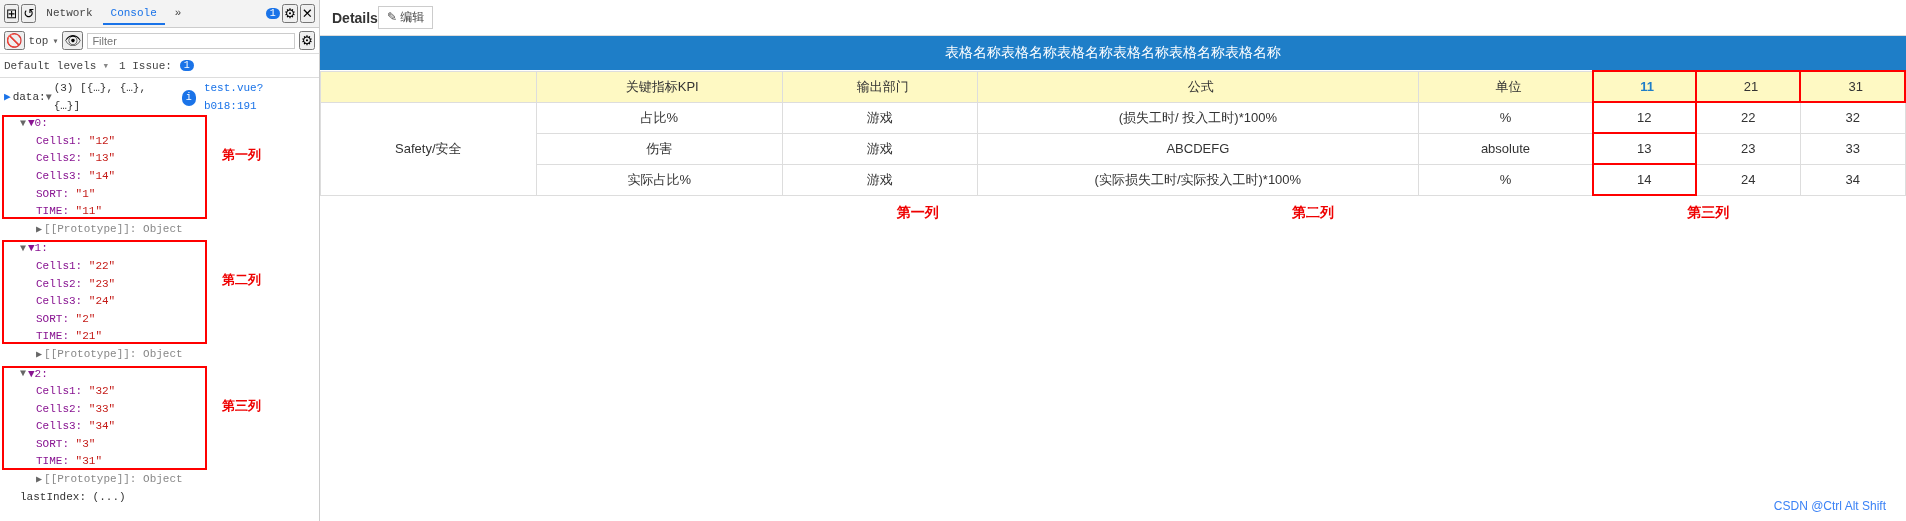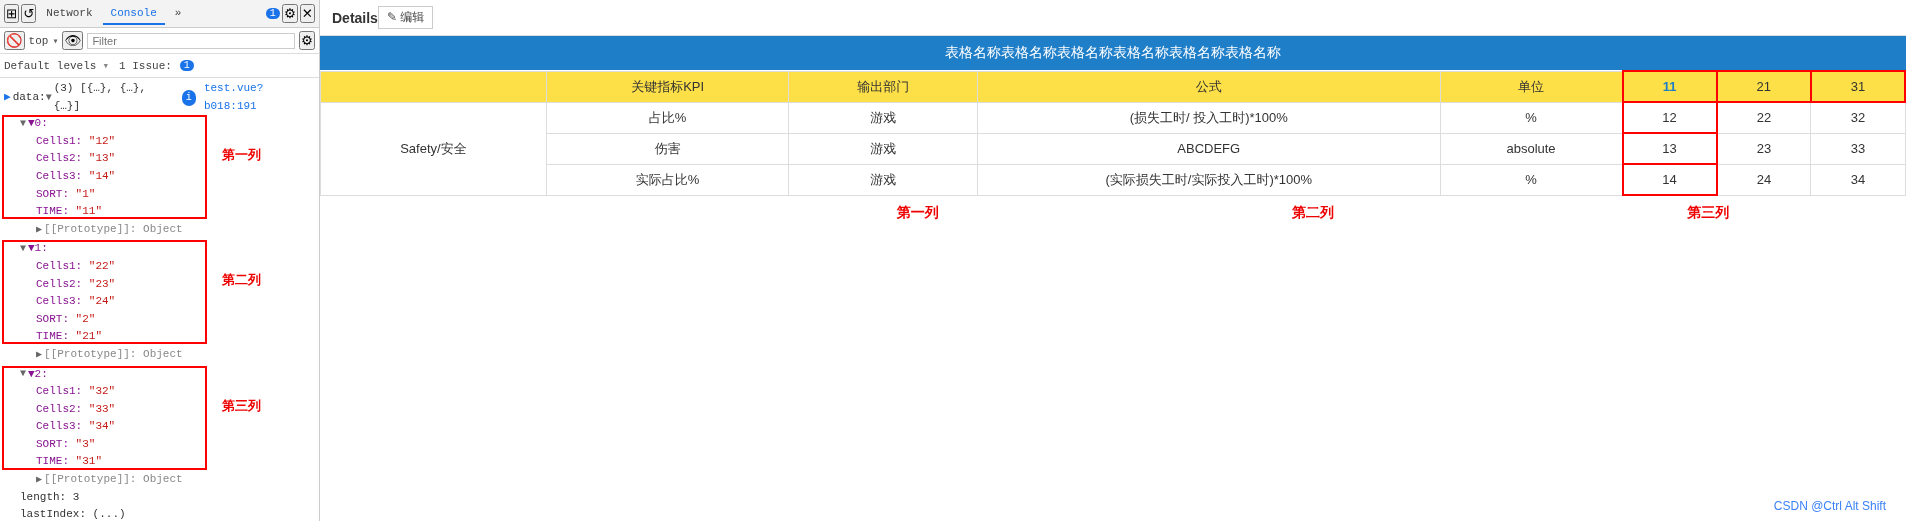--- a/index.html
+++ b/index.html
@@ -168,23 +168,24 @@
     }
 
     .data-table th, .data-table td {
       border: 1px solid #ddd;
       padding: 6px 10px;
       text-align: center;
       vertical-align: middle;
     }
 
     .data-table th {
-      background: #fde047;
+      background: #fef9c3;
       font-weight: normal;
       color: #333;
+      padding-left: 16px;
     }
 
     .data-table td { color: #333; }
 
     .col-header-red {
       border: 2px solid red !important;
       margin-top: 34px;
     }
 
     .col-cell-highlight {
@@ -316,21 +317,20 @@
           <div><span class="tree-key">Cells2: </span><span class="tree-string">"33"</span></div>
           <div><span class="tree-key">Cells3: </span><span class="tree-string">"34"</span></div>
           <div><span class="tree-key">SORT: </span><span class="tree-string">"3"</span></div>
           <div><span class="tree-key">TIME: </span><span class="tree-string">"31"</span></div>
           <div><span class="expand-arrow">▶</span><span class="tree-special">[[Prototype]]: Object</span></div>
         </div>
         <span class="red-box-label" style="position:absolute; left:210px; top:30px;">第三列</span>
       </div>
 
       <div class="tree-indent">
-        <div><span class="tree-label">length: 3</span></div>
         <div><span class="tree-label">lastIndex: (...)</span></div>
 
       </div>
     </div>
   </div>
 </div>
 
 <div class="details-panel">
 
   <div class="details-header">

